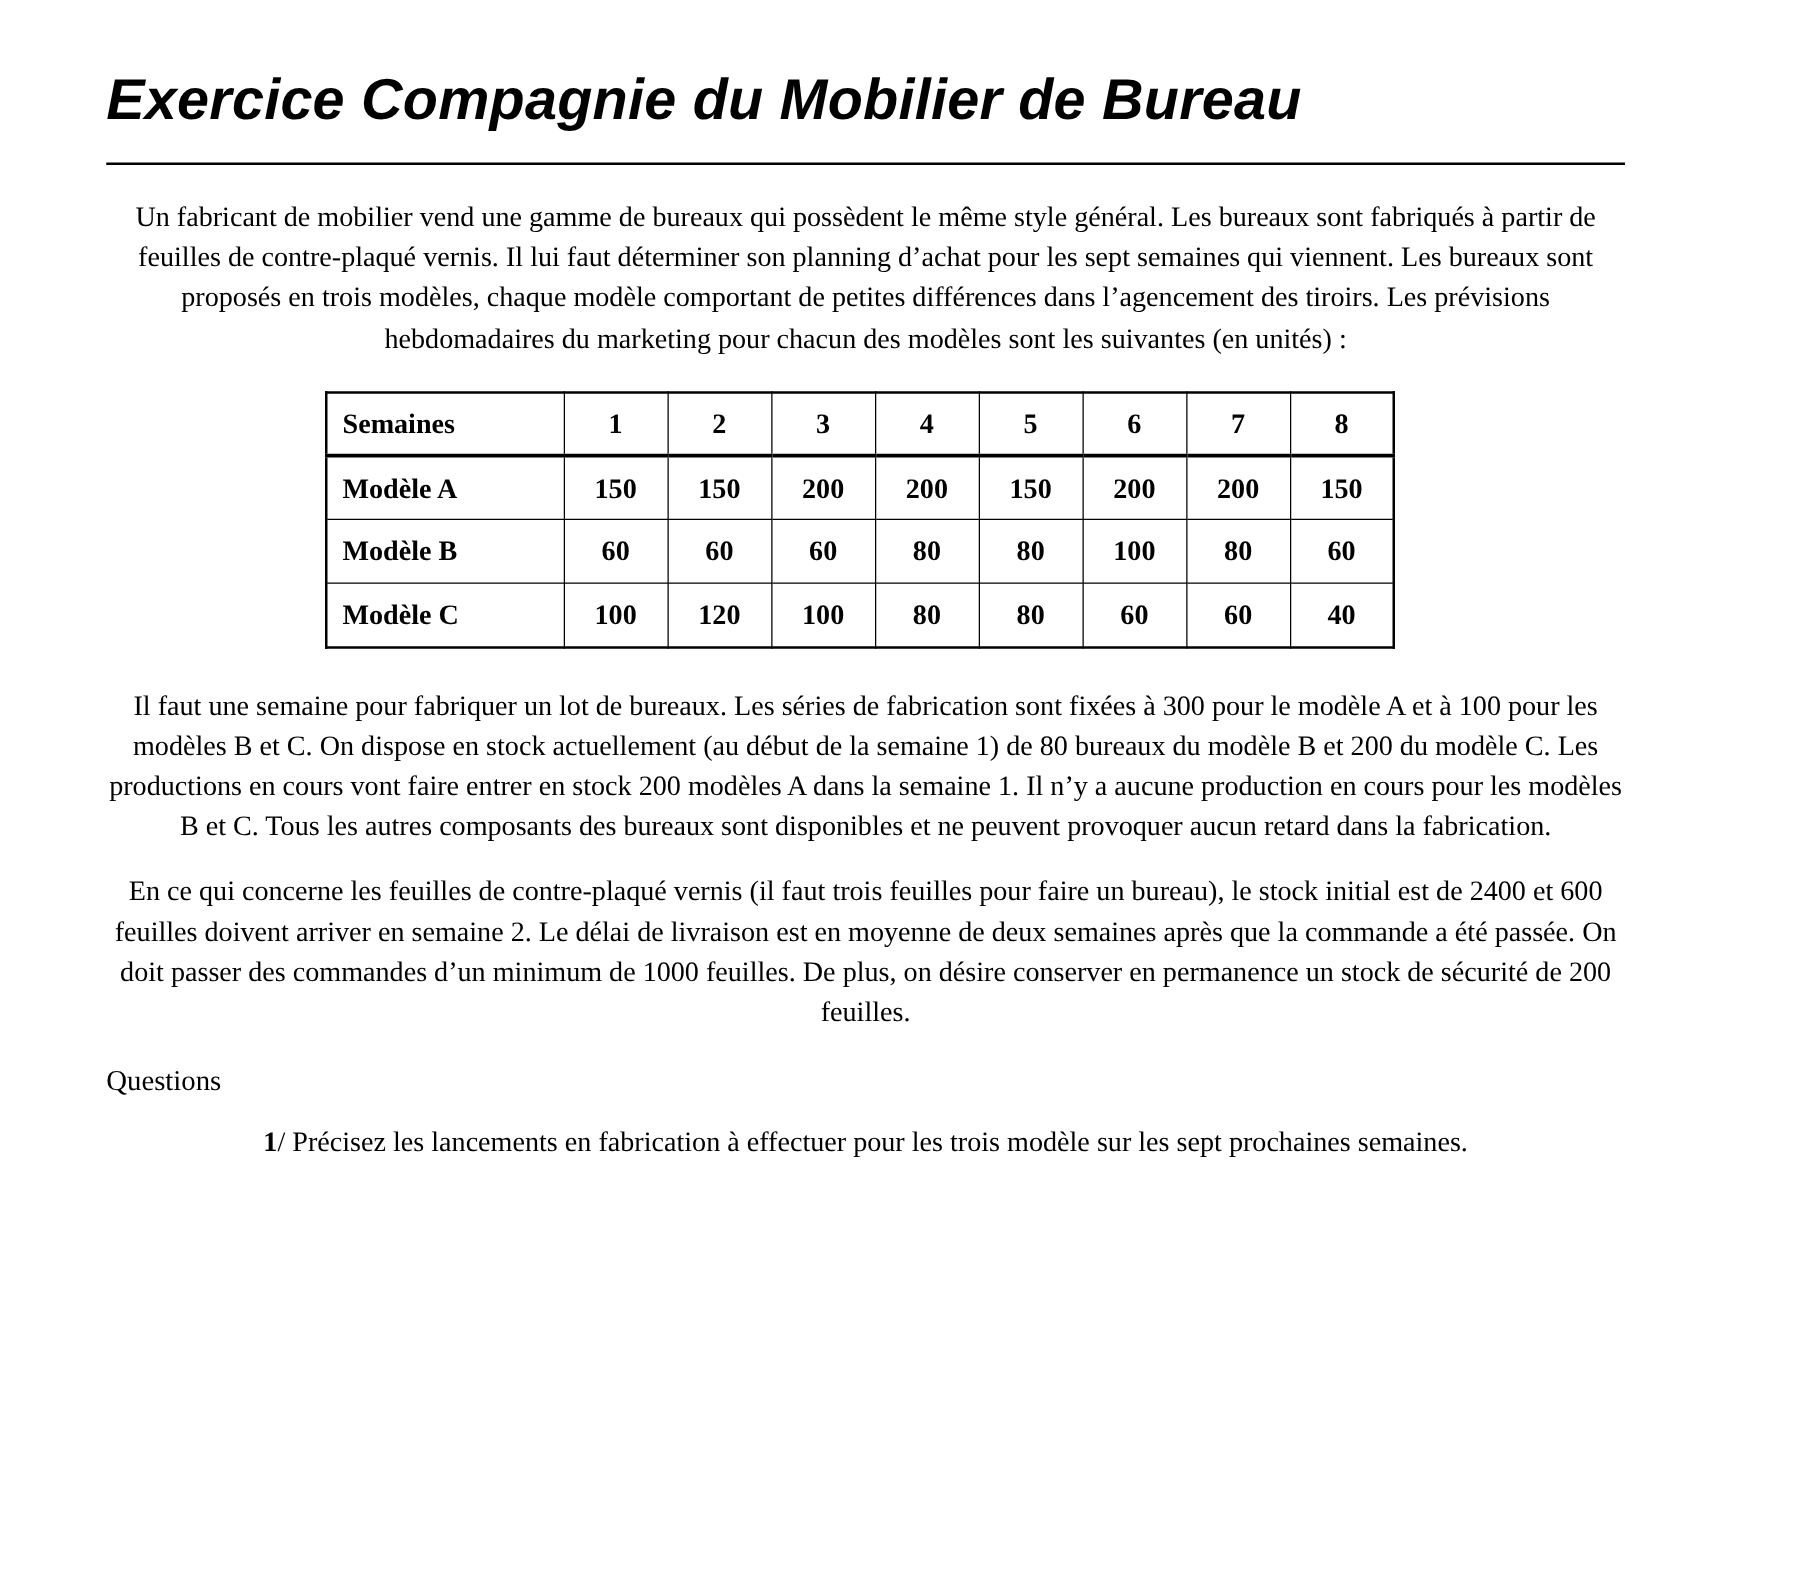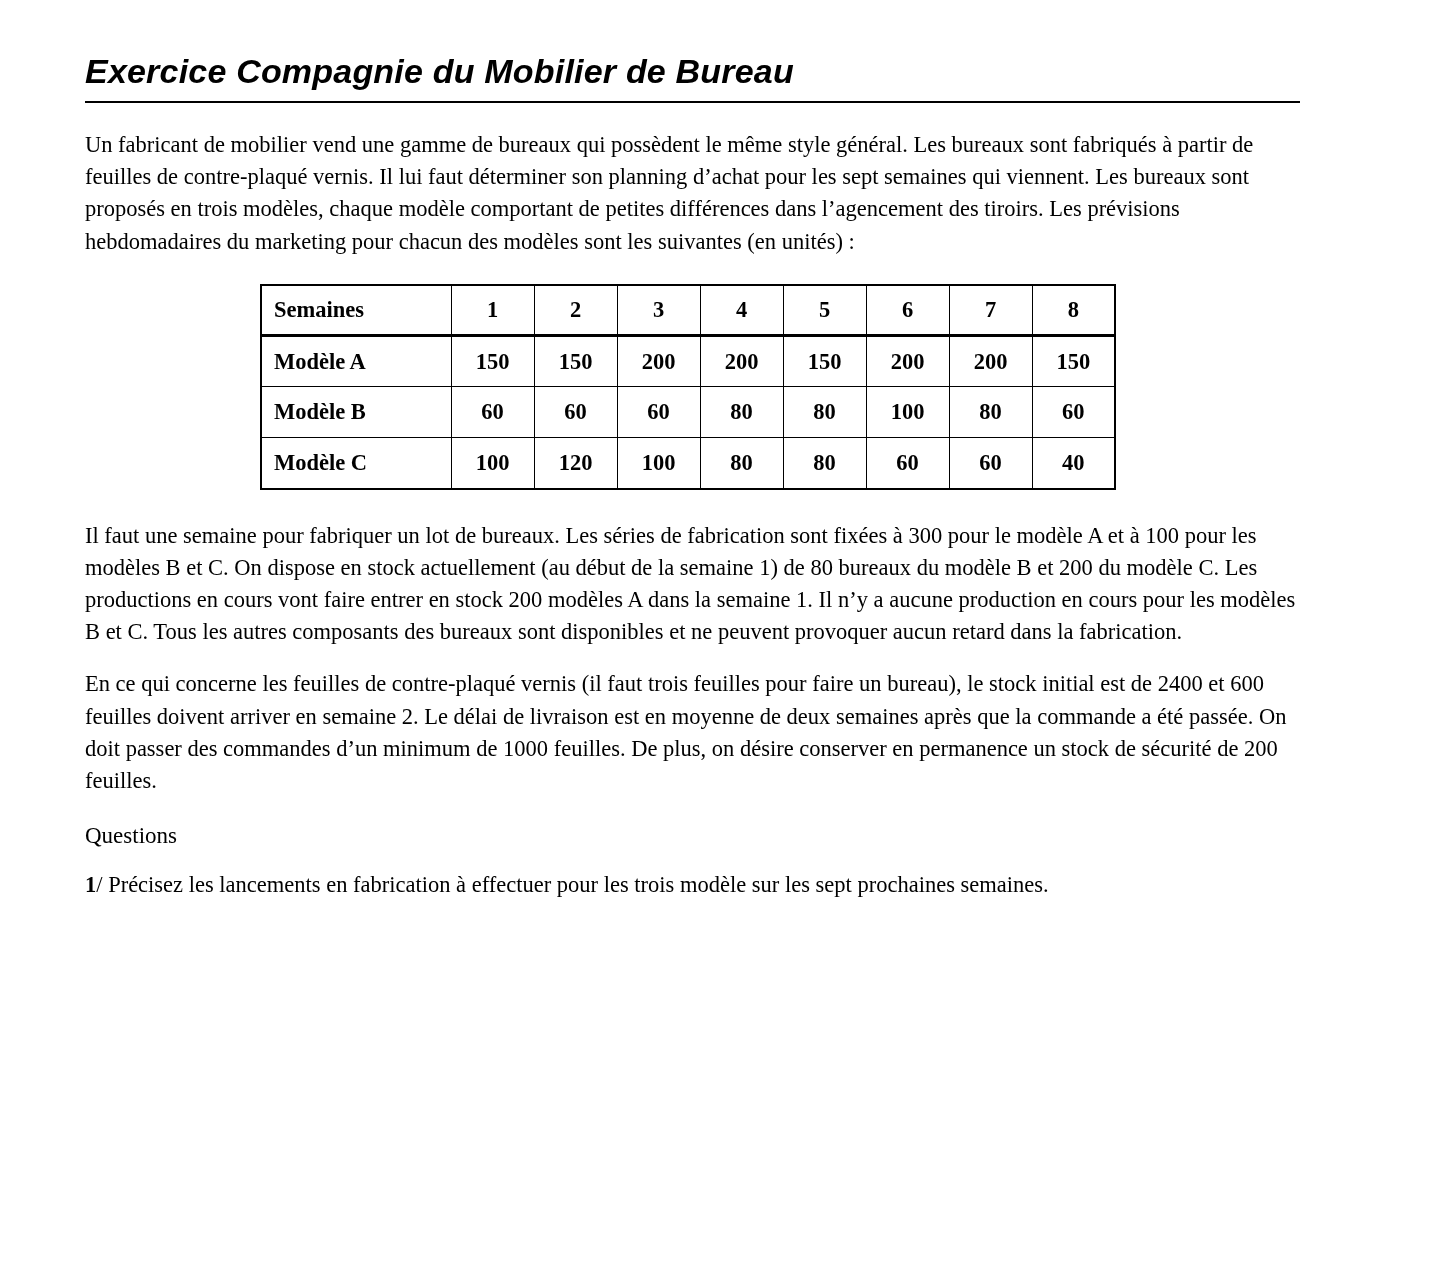--- a/index.html
+++ b/index.html
@@ -11,31 +11,31 @@
     color: #000000;
     overflow: hidden;
   }
   .page {
     padding: 52px 148px 0 85px;
   }
   .doc-title {
     font-family: "Liberation Sans", sans-serif;
     font-weight: bold;
     font-style: italic;
-    font-size: 34px;
+    font-size: 46px;
     letter-spacing: 0.2px;
-    padding-bottom: 10px;
+    padding-bottom: 24px;
     border-bottom: 2px solid #000000;
     margin-bottom: 26px;
   }
   .para {
     font-size: 22.5px;
     line-height: 1.43;
     margin-bottom: 20px;
-    text-align: left;
+    text-align: center;
   }
   .demand-table {
     border-collapse: collapse;
     margin: 26px 0 30px 175px;
     font-size: 22.5px;
   }
   .demand-table td, .demand-table th {
     border: 1px solid #000000;
     font-weight: bold;
     height: 51px;

